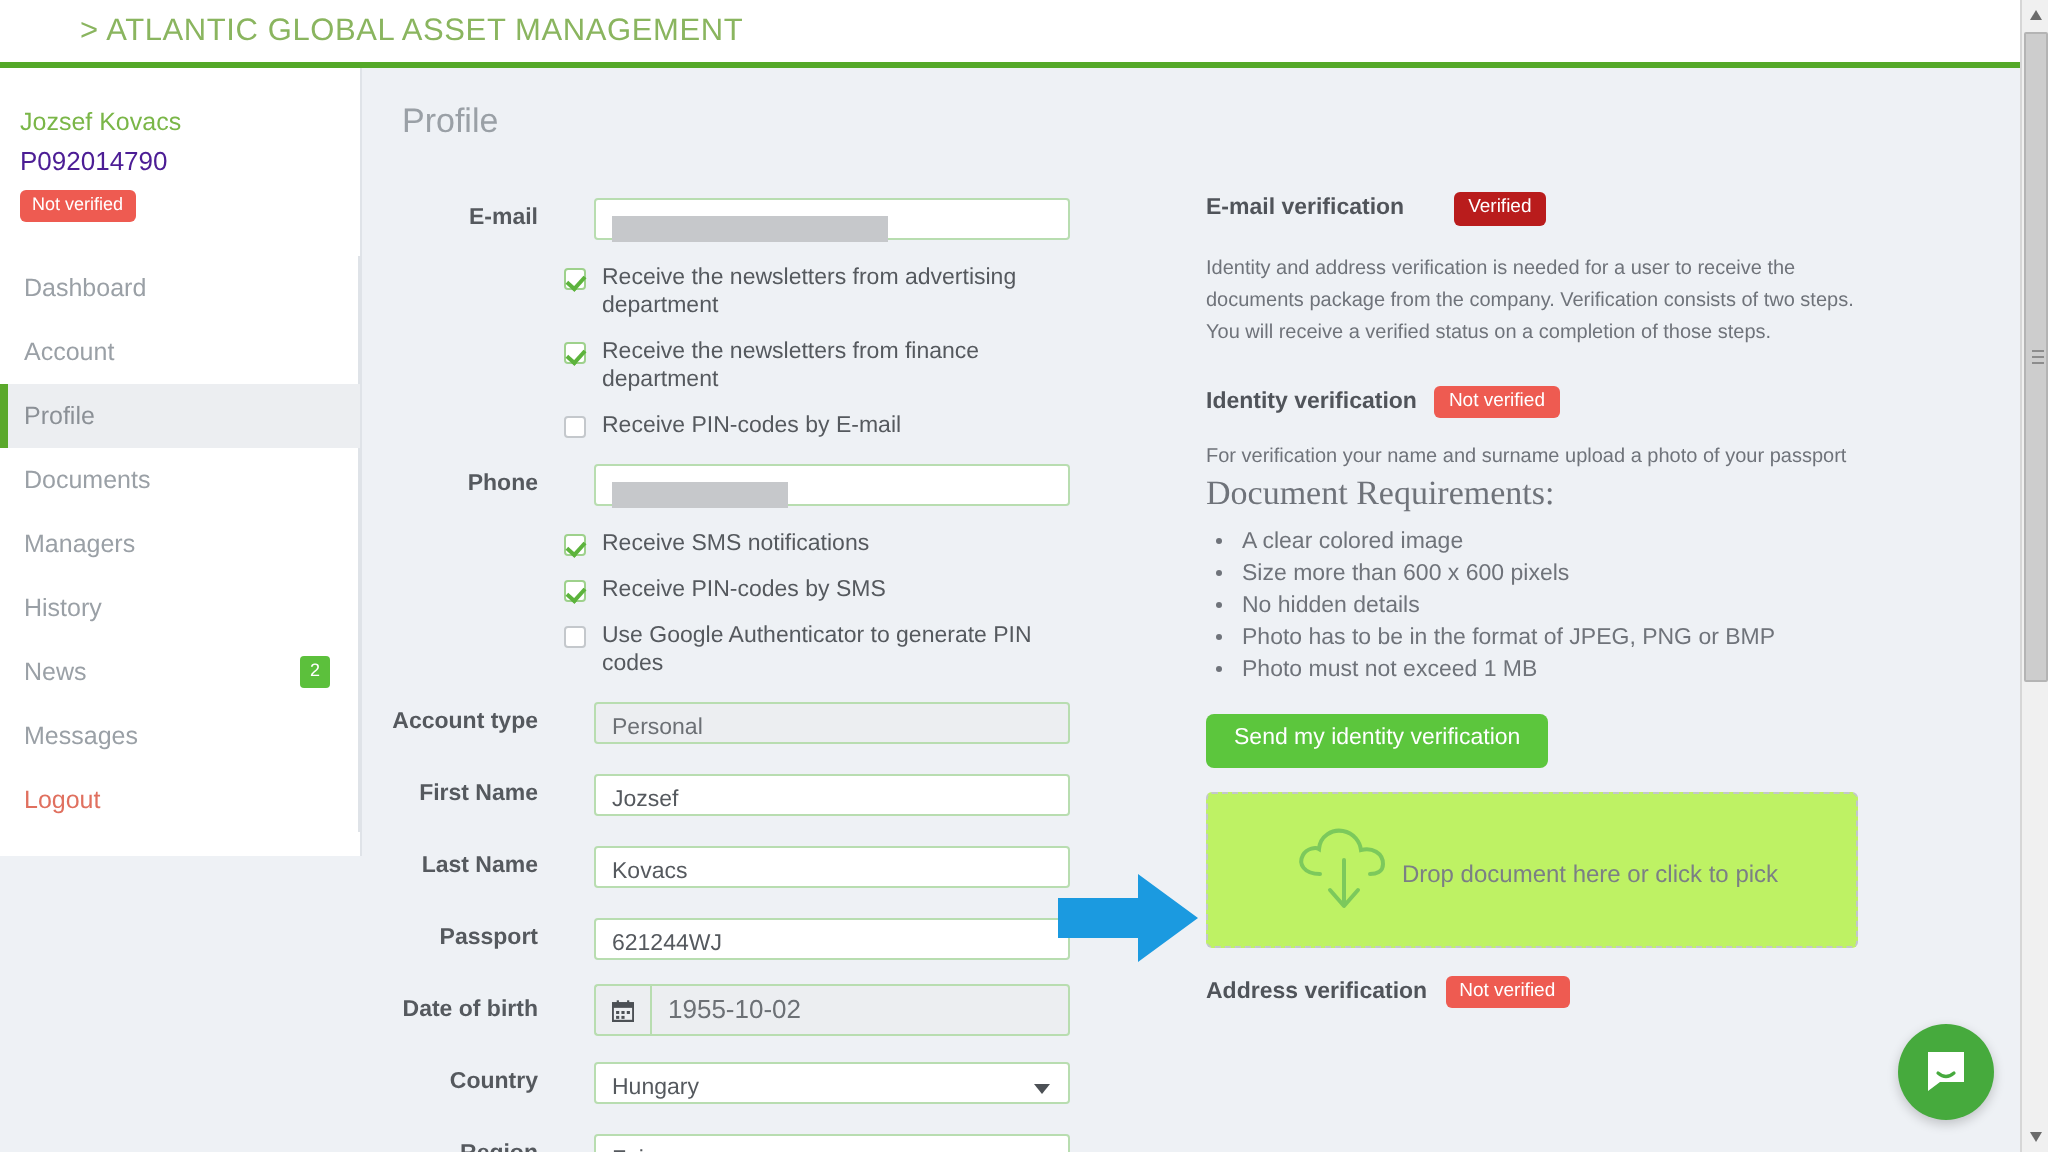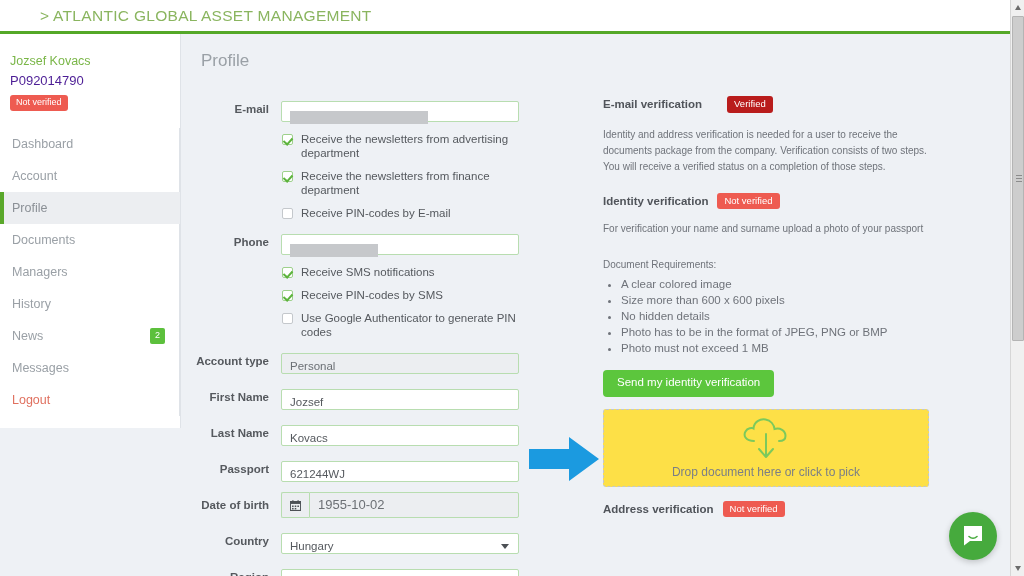--- a/index.html
+++ b/index.html
@@ -69,21 +69,21 @@
     position: absolute; left: 181px; top: 34px; width: 829px; height: 542px;
     background: #eef1f5;
   }
   .page-title {
     position: absolute; left: 20px; top: 17px;
     font-size: 17px; color: #9aa0a6; font-weight: 400;
   }
 
   
   .form-col { position: absolute; left: 0px; top: 62px; width: 360px; }
-  .frow { display: flex; align-items: flex-end; margin-bottom: 10px; height: 26px; }
+  .frow { display: flex; align-items: center; margin-bottom: 10px; height: 26px; gap: 16px; }
   .flabel {
     width: 100px; text-align: right; padding-right: 12px;
     font-size: 11.5px; color: #55595e; font-weight: bold;
     line-height: 26px; white-space: nowrap;
   }
   .fctrl { width: 238px; }
   .inp {
     width: 238px; height: 21px;
     border: 1px solid #b8ddb0; background: #ffffff;
     border-radius: 2px;
@@ -142,37 +142,37 @@
     margin-left: 9px; font-size: 9.5px; color: #ffffff;
     padding: 3px 7px 4px; border-radius: 3px; line-height: 1;
   }
   .tag.green { background: #b91c1c; margin-left: 25px; }
   .tag.red   { background: #ee5b51; }
   .para {
     font-size: 10px; color: #6f737a; line-height: 16px;
     margin: 14px 0 0 0; width: 325px;
   }
   .para.tight { margin-top: 12px; }
-  .req-title { font-size: 10px; color: #6f737a; margin-top: 22px; }
+  .req-title { font-size: 17px; color: #6f737a; margin-top: 0; font-family: Liberation Serif, serif; }
   .req-list { margin: 6px 0 0 18px; }
   .req-list li {
     font-size: 11.5px; color: #6f737a; line-height: 16px;
     list-style: disc;
   }
   .btn-green {
     display: inline-block; margin-top: 14px;
     background: #5cc63d; color: #ffffff;
     font-size: 11.5px; padding: 7px 14px 8px; border: none; border-radius: 4px;
     cursor: pointer; line-height: 1;
   }
   .dropzone {
     margin-top: 12px; width: 326px; height: 78px;
     border: 1px dashed #c3c7cc; border-radius: 3px;
-    background: #fde047;
-    display: flex; flex-direction: column; align-items: center; justify-content: center;
+    background: #bef264;
+    display: flex; flex-direction: row; align-items: center; justify-content: center;
     cursor: pointer;
   }
   .dz-text { font-size: 12px; color: #7b7f85; margin-top: 4px; }
   .addr-row { display: flex; align-items: center; margin-top: 14px; }
 
   
   .arrow-annot {
     position: absolute; left: 529px; top: 433px;
     width: 72px; height: 52px;
   }

